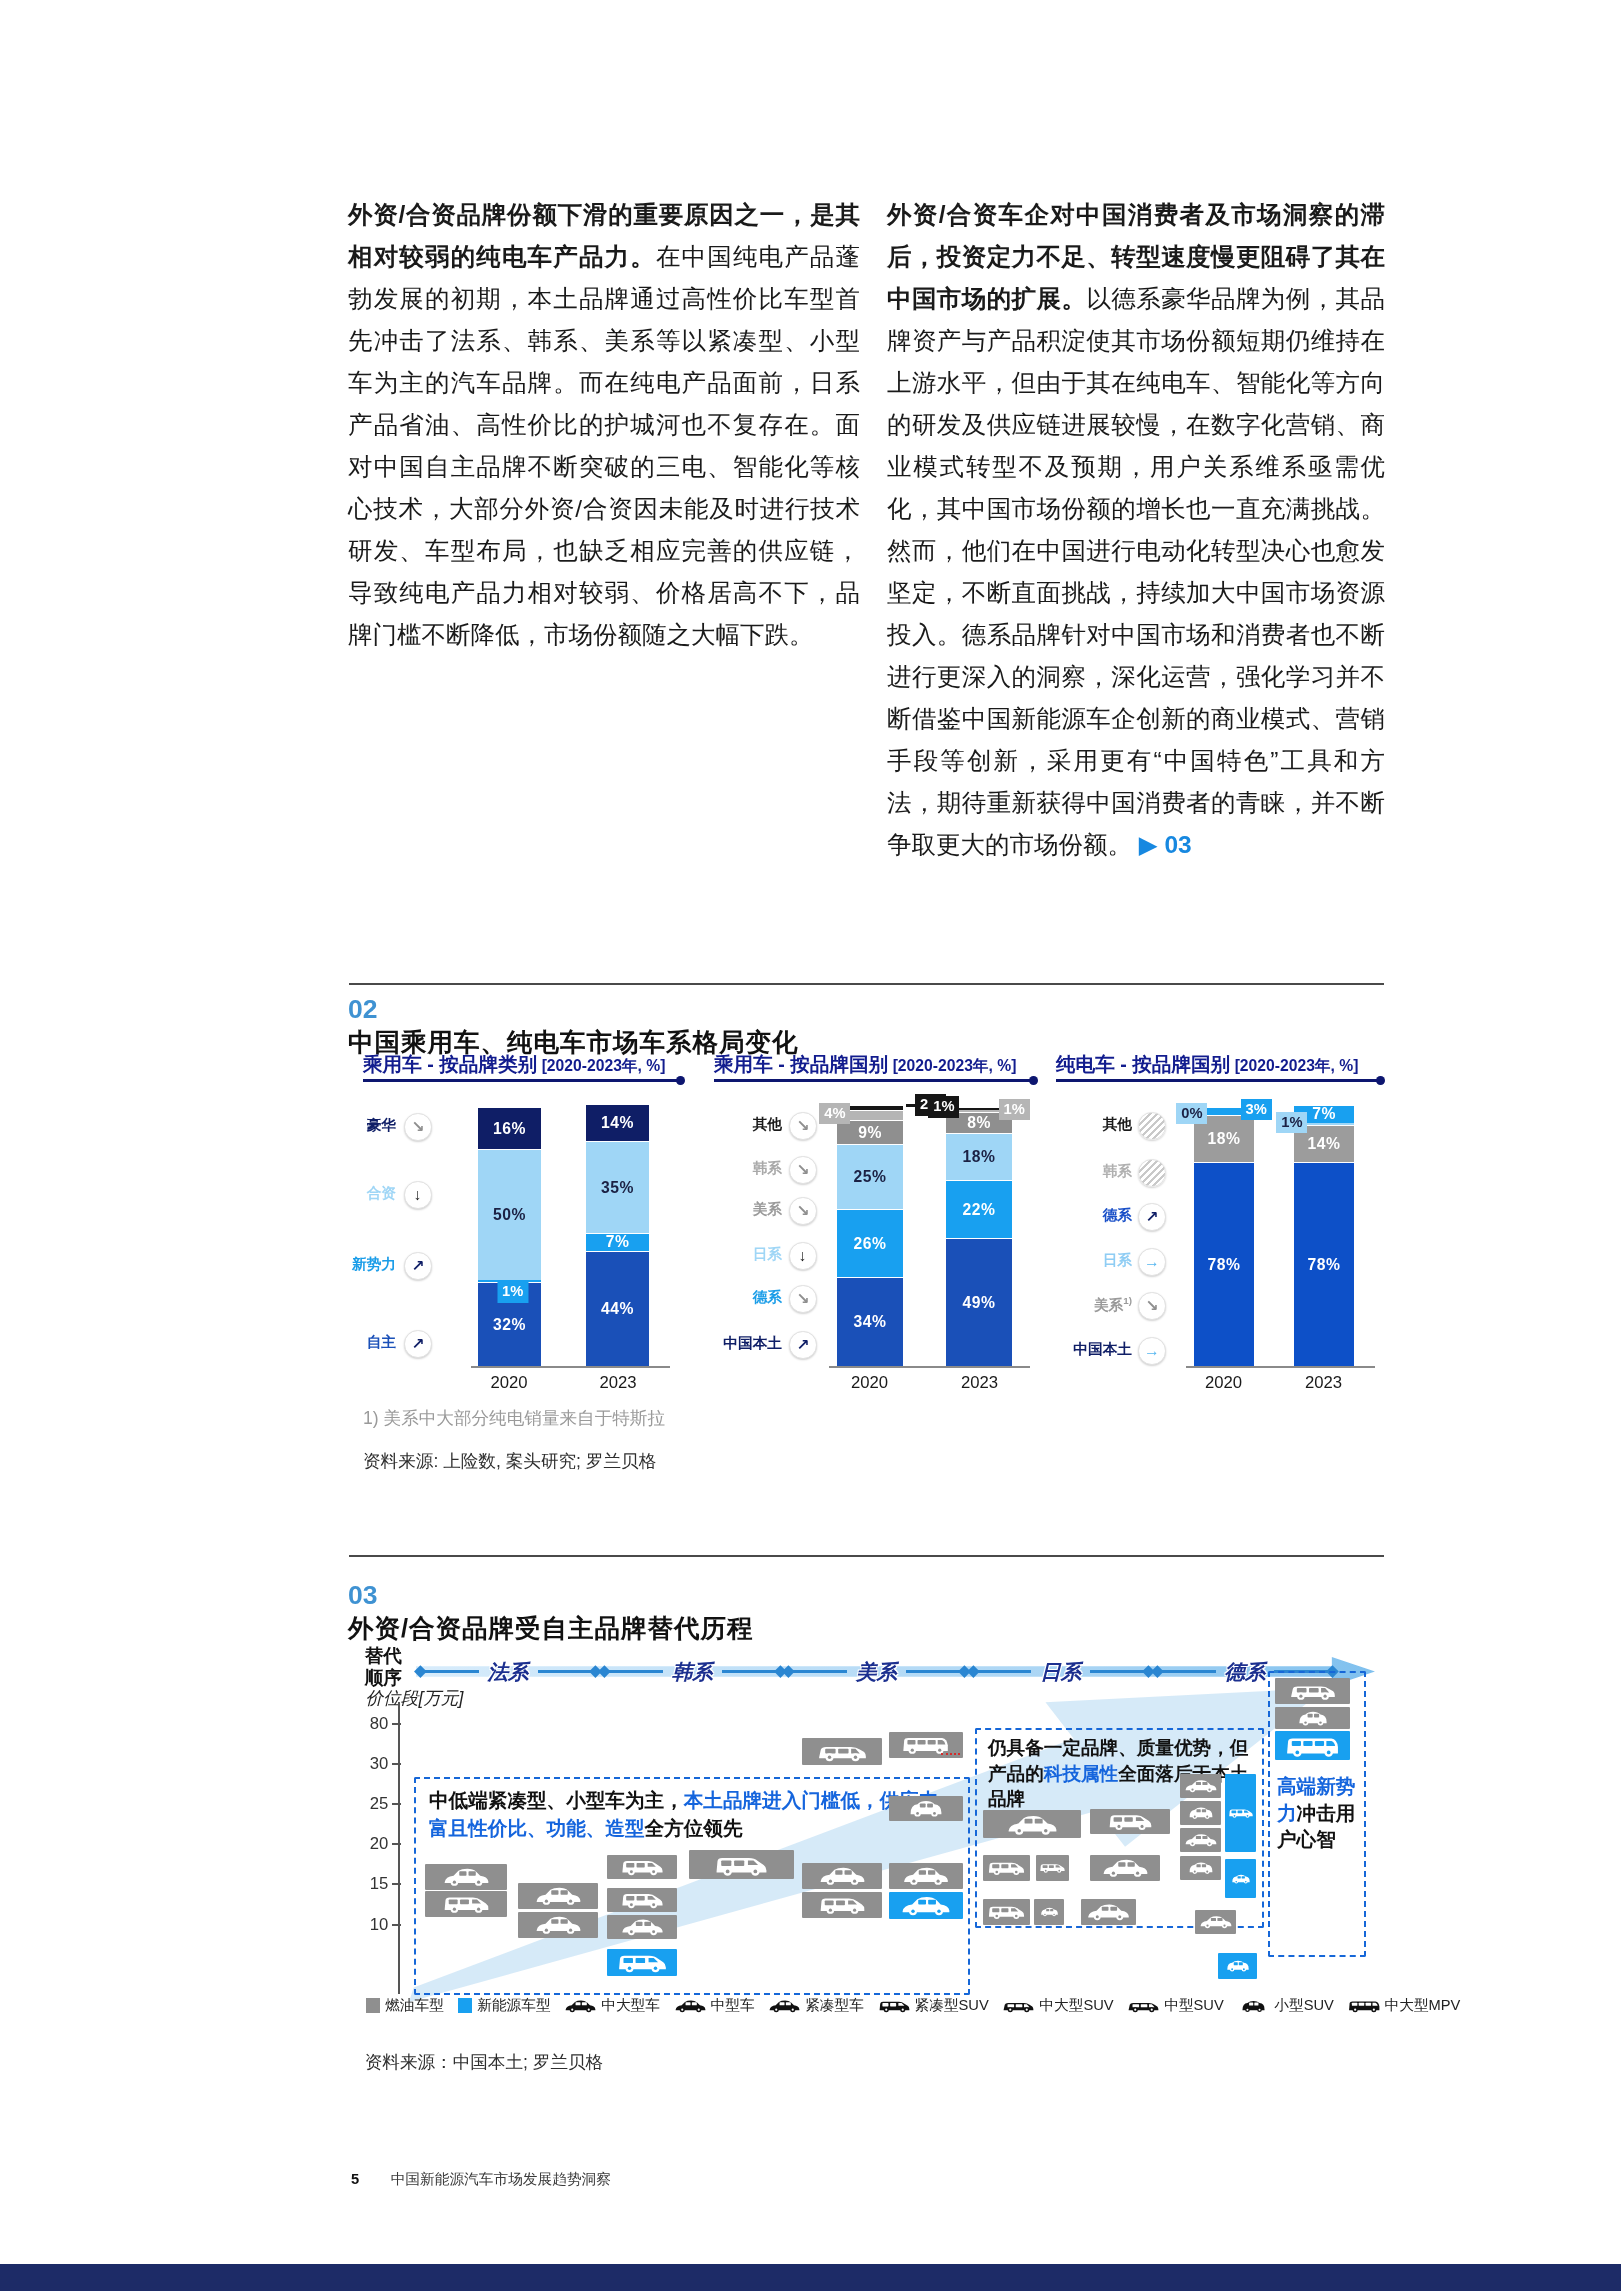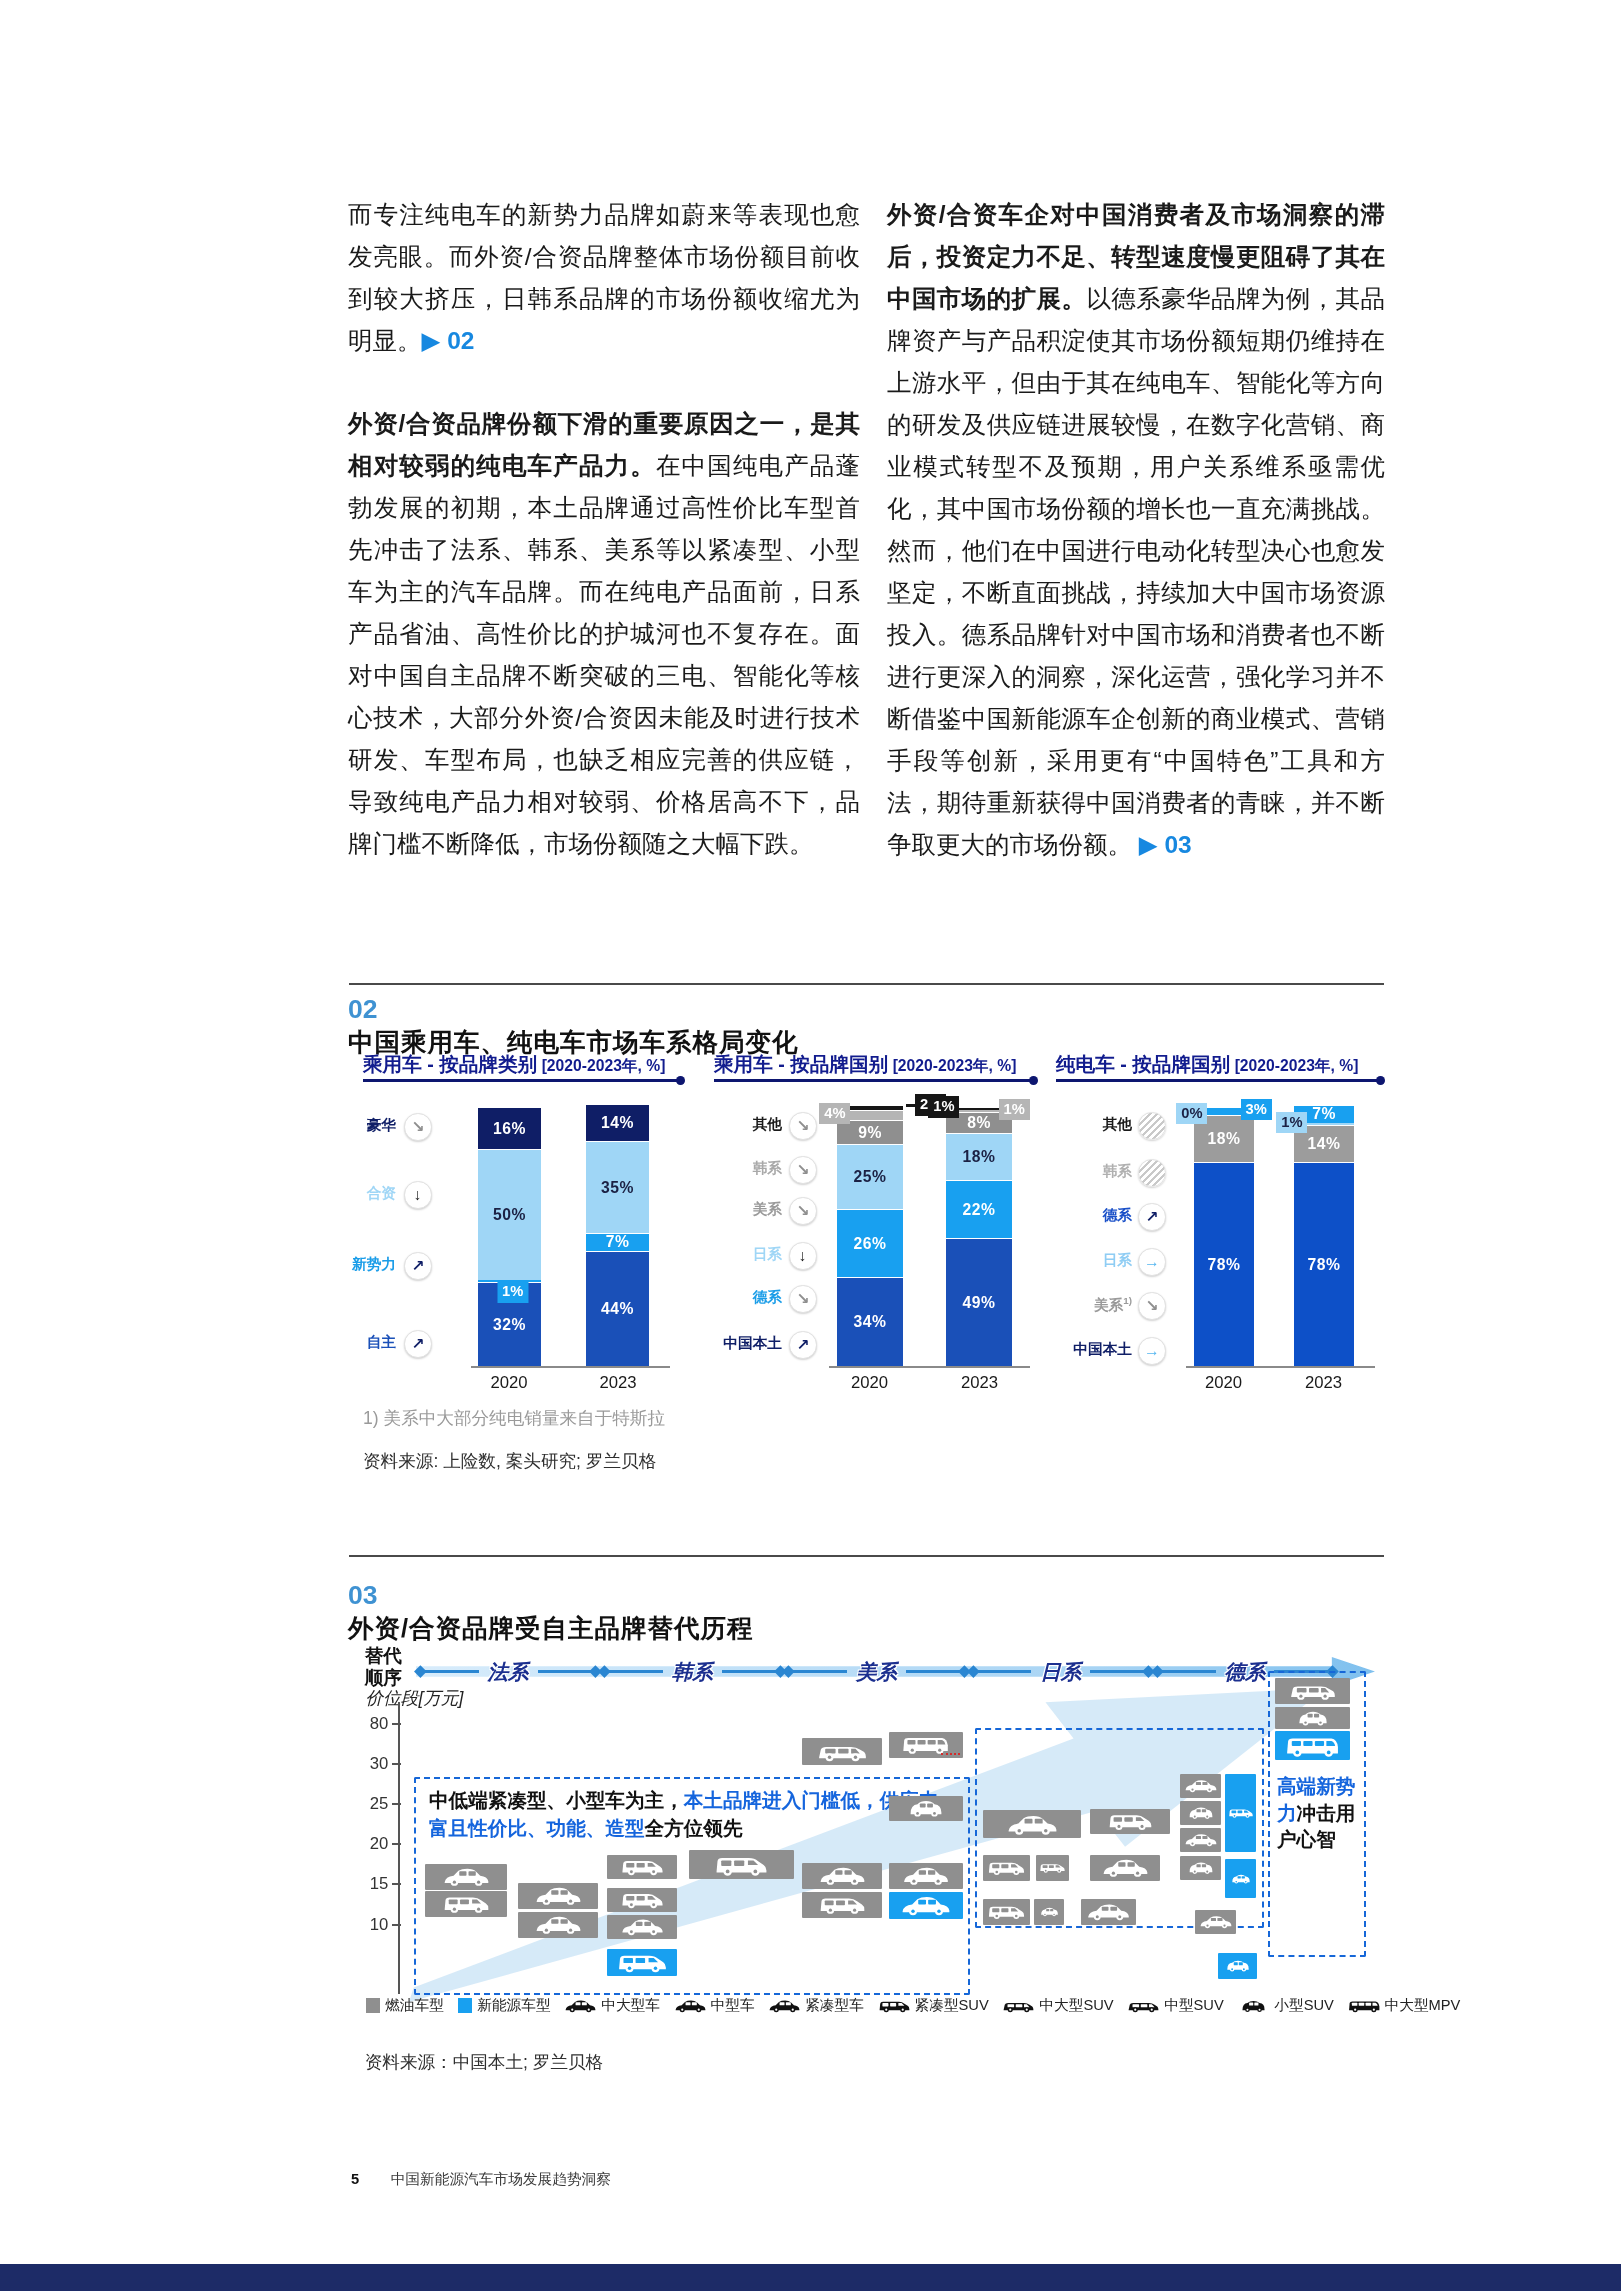--- a/index.html
+++ b/index.html
@@ -141,21 +141,20 @@
       <circle cx="41" cy="20" r="4.2" fill="currentColor"></circle>
         <circle cx="41" cy="20" r="1.8" fill="var(--win,#8f8f8f)"></circle>
     </symbol>
   </defs>
 </svg>
 
 <div class="page">
 
   <div class="article">
     <div class="col col-left">
-      <p class="para"><span>而专注纯电车的新势力品牌如蔚来等表现也愈发亮眼。而外资/合资品牌整体市场份额目前收到较大挤压，日韩系品牌的市场份额收缩尤为明显。</span><span class="ref">▶ 02</span></p>
       <p class="para"><span class="b">外资/合资品牌份额下滑的重要原因之一，是其相对较弱的纯电车产品力。</span><span>在中国纯电产品蓬勃发展的初期，本土品牌通过高性价比车型首先冲击了法系、韩系、美系等以紧凑型、小型车为主的汽车品牌。而在纯电产品面前，日系产品省油、高性价比的护城河也不复存在。面对中国自主品牌不断突破的三电、智能化等核心技术，大部分外资/合资因未能及时进行技术研发、车型布局，也缺乏相应完善的供应链，导致纯电产品力相对较弱、价格居高不下，品牌门槛不断降低，市场份额随之大幅下跌。</span></p>
     </div>
     <div class="col col-right">
       <p class="para"><span class="b">外资/合资车企对中国消费者及市场洞察的滞后，投资定力不足、转型速度慢更阻碍了其在中国市场的扩展。</span><span>以德系豪华品牌为例，其品牌资产与产品积淀使其市场份额短期仍维持在上游水平，但由于其在纯电车、智能化等方向的研发及供应链进展较慢，在数字化营销、商业模式转型不及预期，用户关系维系亟需优化，其中国市场份额的增长也一直充满挑战。然而，他们在中国进行电动化转型决心也愈发坚定，不断直面挑战，持续加大中国市场资源投入。德系品牌针对中国市场和消费者也不断进行更深入的洞察，深化运营，强化学习并不断借鉴中国新能源车企创新的商业模式、营销手段等创新，采用更有“中国特色”工具和方法，期待重新获得中国消费者的青睐，并不断争取更大的市场份额。</span> <span class="ref">▶ 03</span></p>
     </div>
   </div>
 
   <div class="rule" style="top:983px;"></div>
   <div class="sec-head" style="top:994px;">
     <span class="sec-num">02</span>
@@ -407,20 +406,21 @@
         <div class="tick-label" style="top: 181px;">15</div>
         <div class="tick" style="top: 222px;"></div>
         <div class="tick-label" style="top: 222px;">10</div>
       </div>
 
     <div class="dash-box" style="left:66px;top:222px;width:552px;height:214px;"></div>
     <div class="dash-box" style="left:627px;top:173px;width:285px;height:196px;"></div>
     <div class="dash-box" style="left:920px;top:116px;width:94px;height:282px;"></div>
 
     <div class="anno anno1"><span>中低端紧凑型、小型车为主，</span><span class="hl">本土品牌进入门槛低，供应丰富且性价比、功能、造型</span><span>全方位领先</span></div>
+    <div class="anno anno2"><span>仍具备一定品牌、质量优势，但产品的</span><span class="hl">科技属性</span><span>全面落后于本土品牌</span></div>
     <div class="anno anno3"><span class="hl">高端新势力</span><span>冲击用户心智</span></div>
 
     <div id="tiles">
         <div class="tile t-fuel" style="left: 77px; top: 309px; width: 82px; height: 25.5px;">
           <svg width="65" height="21" viewBox="0 0 60 26" preserveAspectRatio="xMidYMid meet">
             <use href="#car-sedan"></use>
           </svg>
         </div>
         <div class="tile t-fuel" style="left: 77px; top: 336px; width: 82px; height: 25.5px;">
           <svg width="65" height="21" viewBox="0 0 60 26" preserveAspectRatio="xMidYMid meet">

